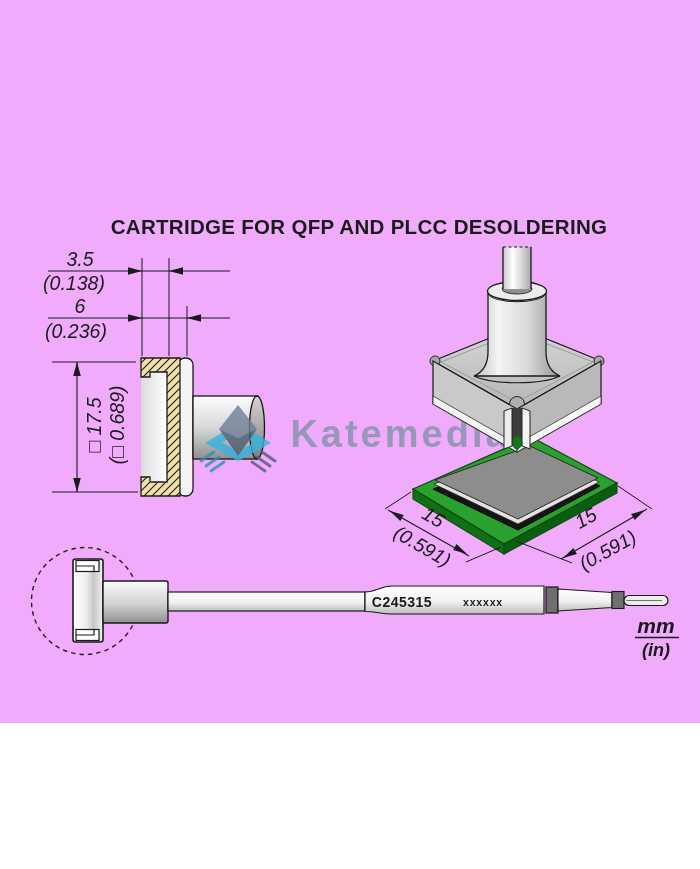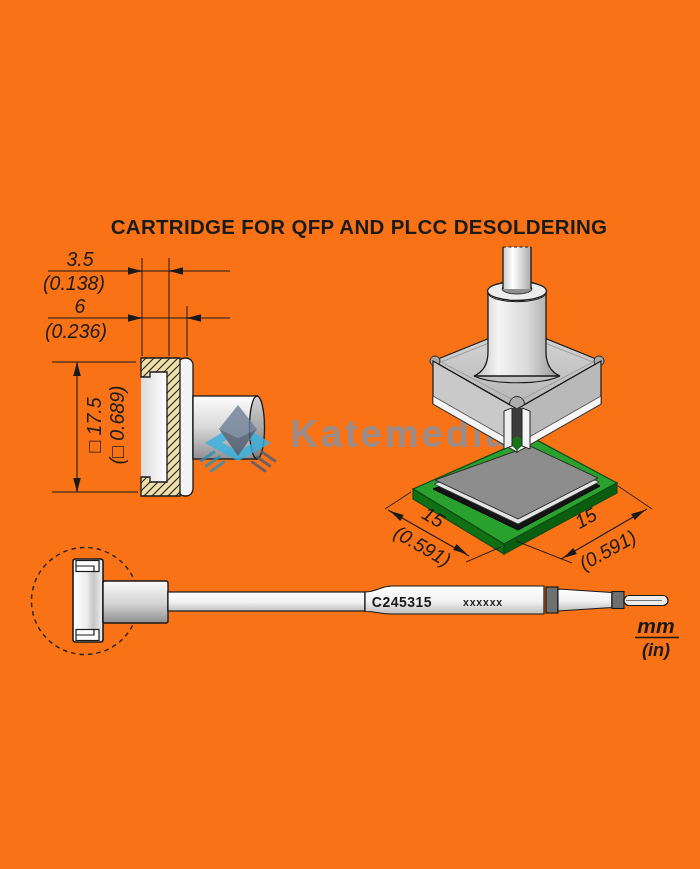--- a/index.html
+++ b/index.html
@@ -1,16 +1,16 @@
 <!DOCTYPE html>
 <html><head>
 <meta charset="utf-8">
 <style>
   html,body{margin:0;padding:0;background:#ffffff;}
-  .page{position:relative;width:700px;height:869px;background:#f97316;overflow:hidden;
+  .page{position:relative;width:700px;height:723px;background:#f0abfc;overflow:hidden;
         font-family:"Liberation Sans","DejaVu Sans",sans-serif;}
   svg text{font-family:"Liberation Sans","DejaVu Sans",sans-serif;fill:#1a1a1a;}
   .title-txt{font-size:20.5px;font-weight:bold;letter-spacing:.3px;}
   .dim-txt{font-size:19.5px;font-style:italic;}
   .part-txt{font-size:14px;font-weight:600;letter-spacing:.5px;}
   .mark-txt{font-size:10.5px;font-weight:600;letter-spacing:.8px;}
   .unit-top{font-size:21px;font-weight:700;font-style:italic;}
   .unit-bot{font-size:18px;font-weight:600;font-style:italic;}
   .wm-txt{font-size:38px;font-weight:600;letter-spacing:3px;fill:#8293a7;}
 </style>

